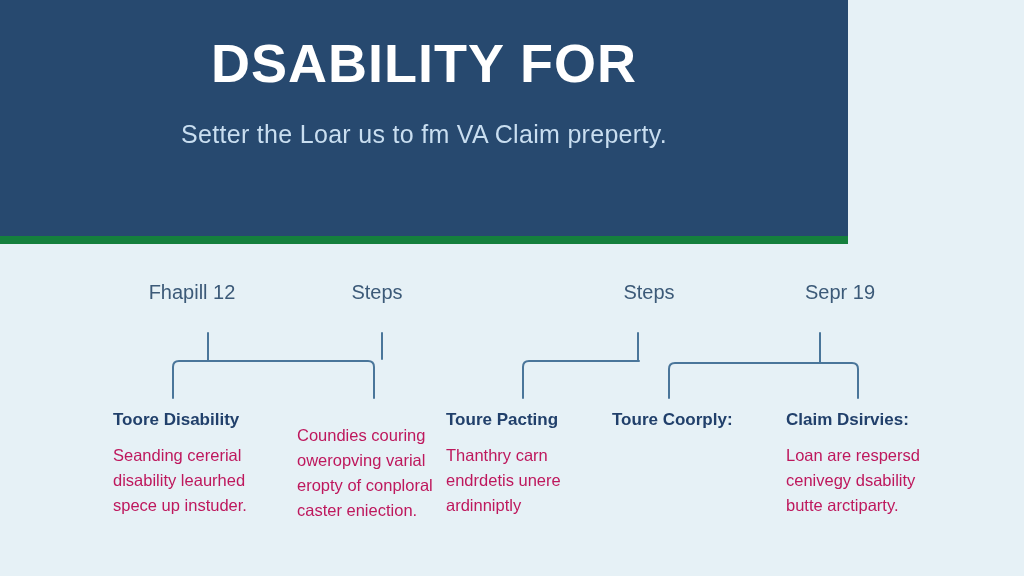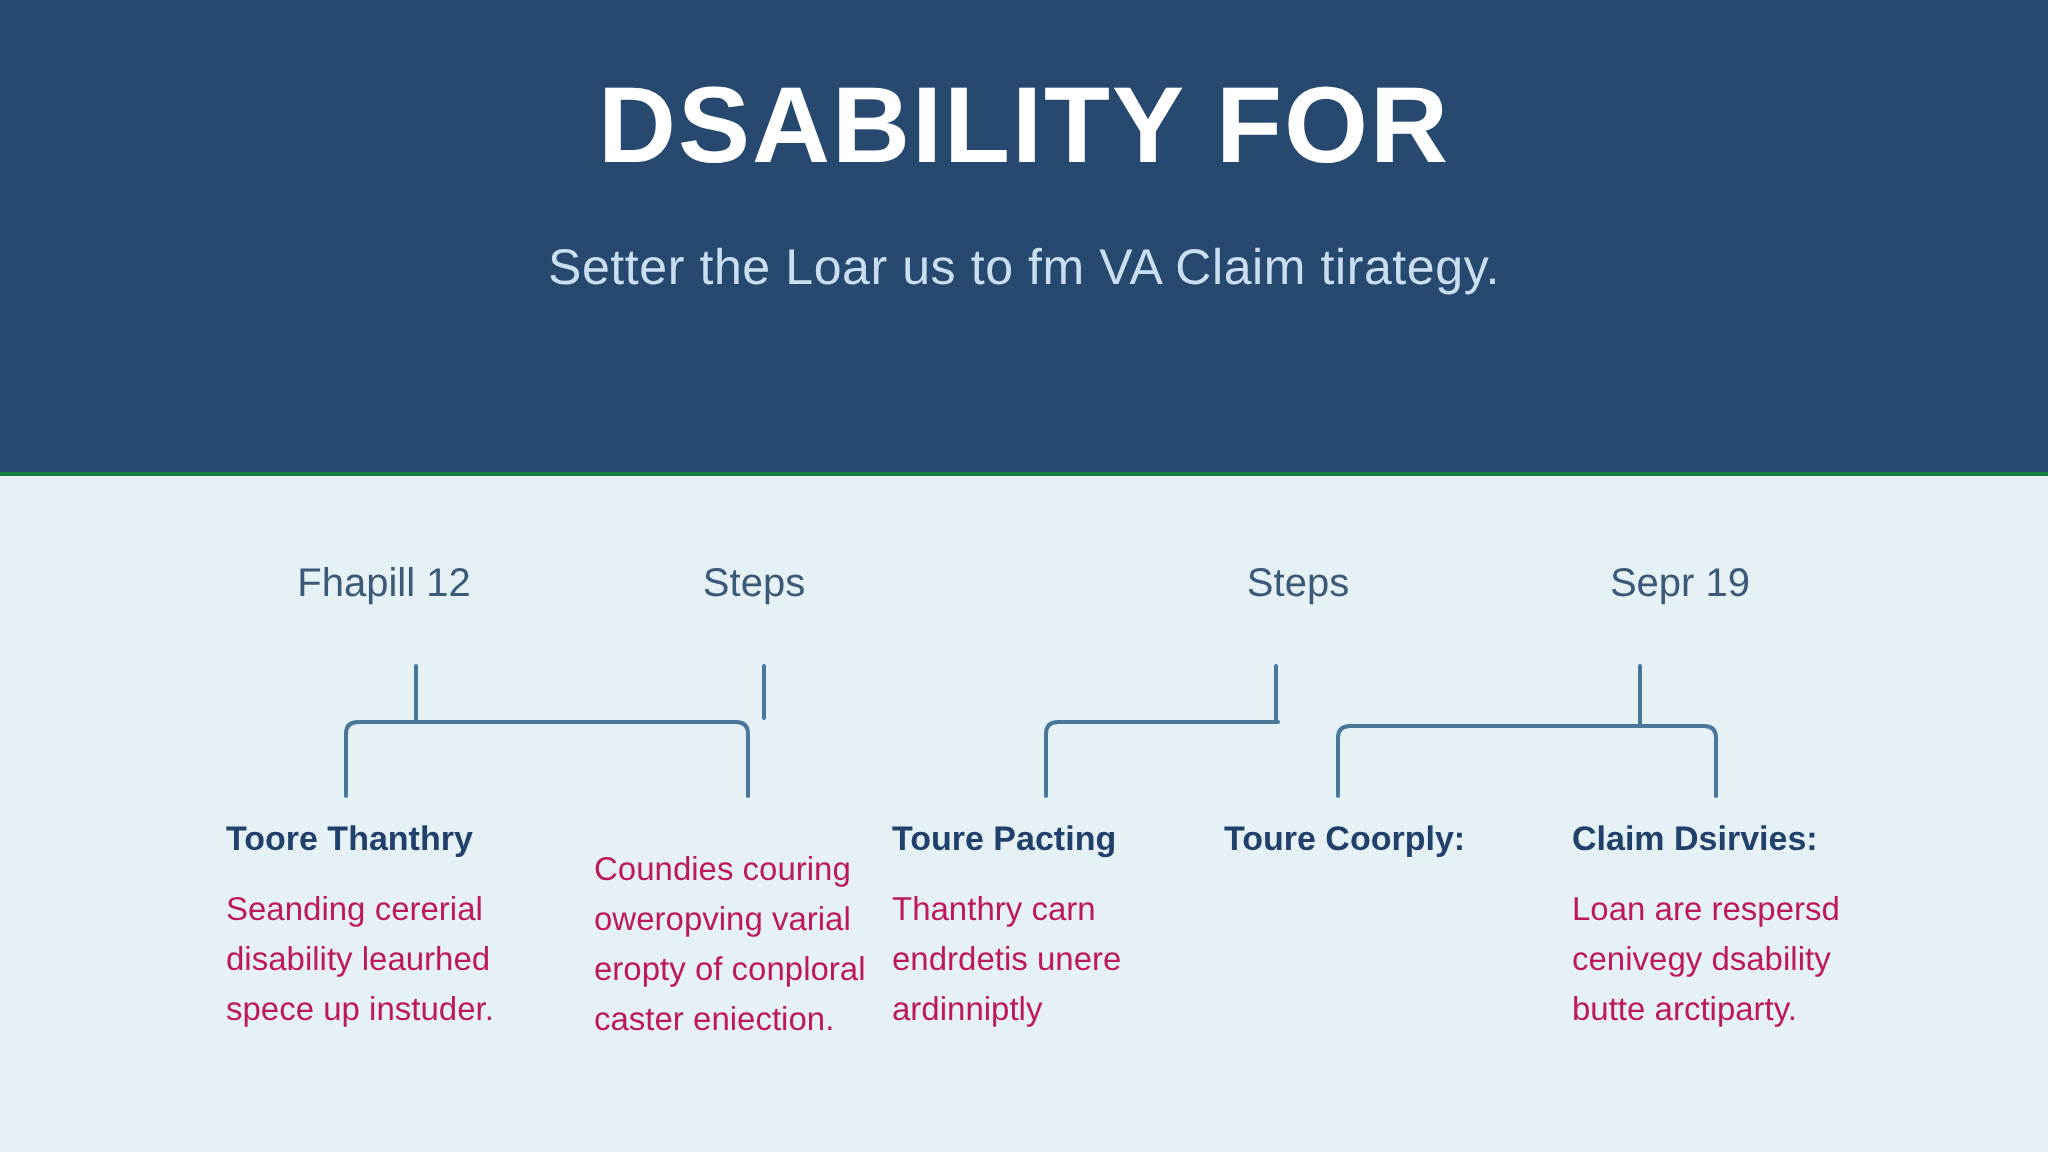--- a/index.html
+++ b/index.html
@@ -7,23 +7,23 @@
     position:relative;
     width:1024px;height:576px;
     overflow:hidden;
     background:#e6f1f6;
     font-family:"Liberation Sans",sans-serif;
     margin:0 auto;
   }
   
   .hero{
     position:absolute;left:0;top:0;
-    width:1024px;height:236px;
+    width:848px;height:236px;
     background:#27496f;
-    border-bottom:2px solid #15803d;
+    border-bottom:8px solid #15803d;
     text-align:center;
     color:#ffffff;
   }
   .hero-title{
     margin:0;
     padding-top:33px;
     font-size:54px;
     line-height:61px;
     font-weight:800;
     letter-spacing:1px;
@@ -72,21 +72,21 @@
 </style>
 </head>
 <body>
 
 <div class="stage">
 
   <header class="hero">
     <h1 class="hero-title">
       <span>DSABILITY FOR</span>
     </h1>
-    <p class="hero-subtitle">Setter the Loar us to fm VA Claim tirategy.</p>
+    <p class="hero-subtitle">Setter the Loar us to fm VA Claim preperty.</p>
   </header>
 
   <svg class="connectors" viewBox="0 0 1024 576" fill="none" stroke="#4a769a" stroke-width="2" stroke-linecap="round">
 
     <path d="M208 333 V360"></path>
     <path d="M382 333 V359"></path>
     <path d="M173 398 V367 Q173 361 179 361 H368 Q374 361 374 367 V398"></path>
 
     <path d="M638 333 V360"></path>
     <path d="M523 398 V367 Q523 361 529 361 H639"></path>
@@ -94,21 +94,21 @@
     <path d="M820 333 V362"></path>
     <path d="M669 398 V369 Q669 363 675 363 H852 Q858 363 858 369 V398"></path>
   </svg>
 
   <div class="tl-label" style="left:192px">Fhapill 12</div>
   <div class="tl-label" style="left:377px">Steps</div>
   <div class="tl-label" style="left:649px">Steps</div>
   <div class="tl-label" style="left:840px">Sepr 19</div>
 
   <div class="col" style="left:113px;width:180px">
-    <h3 class="col-heading">Toore Thanthry</h3>
+    <h3 class="col-heading">Toore Disability</h3>
     <p class="col-body">Seanding cererial
 disability leaurhed
 spece up instuder.</p>
   </div>
 
   <div class="col" style="left:297px;width:185px">
     <p class="col-body">Coundies couring
 oweropving varial
 eropty of conploral
 caster eniection.</p>

